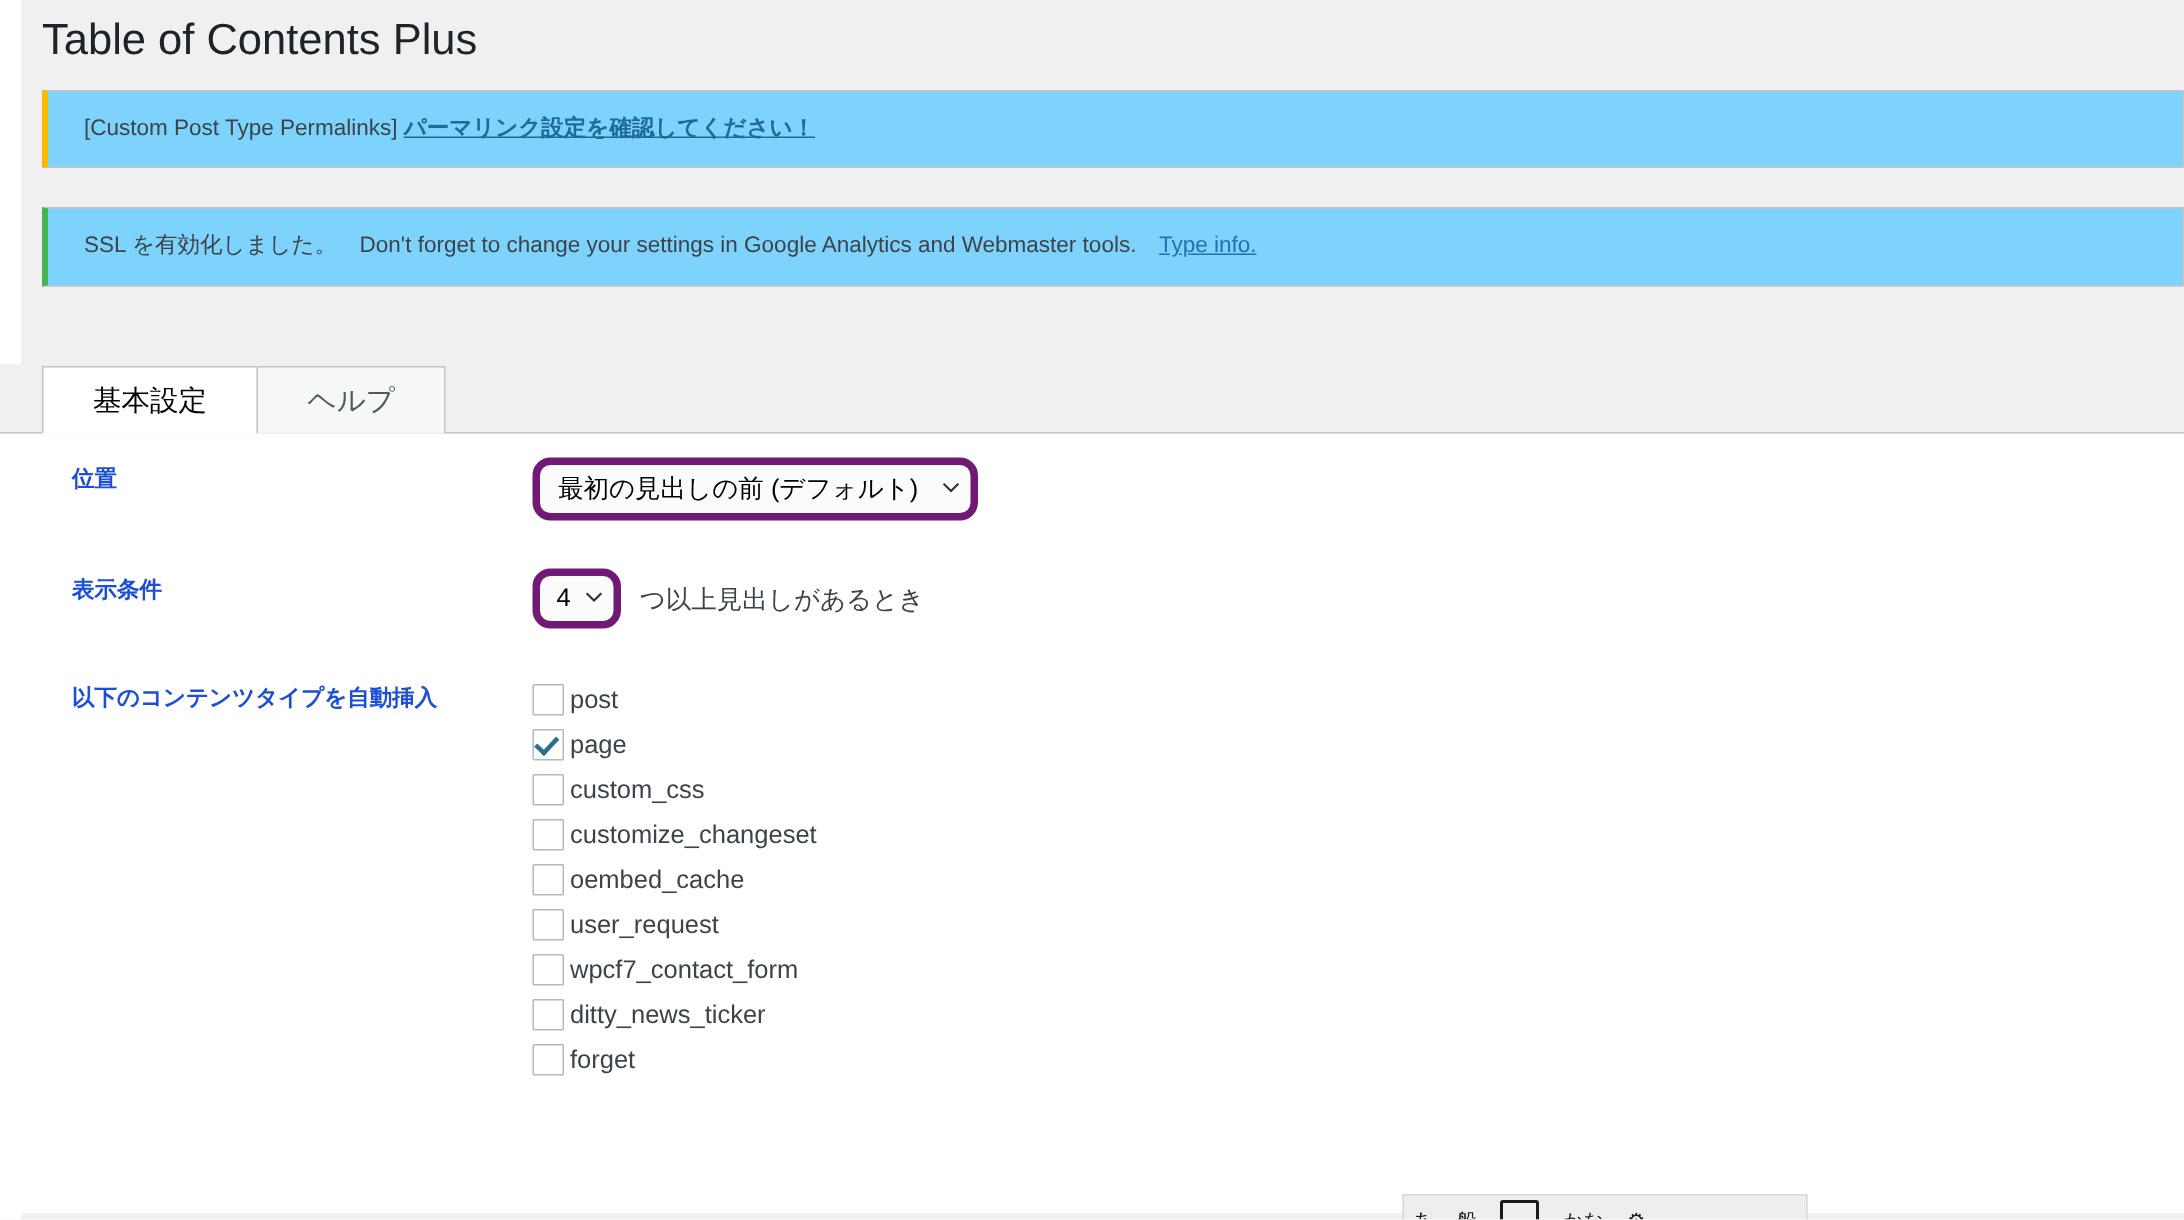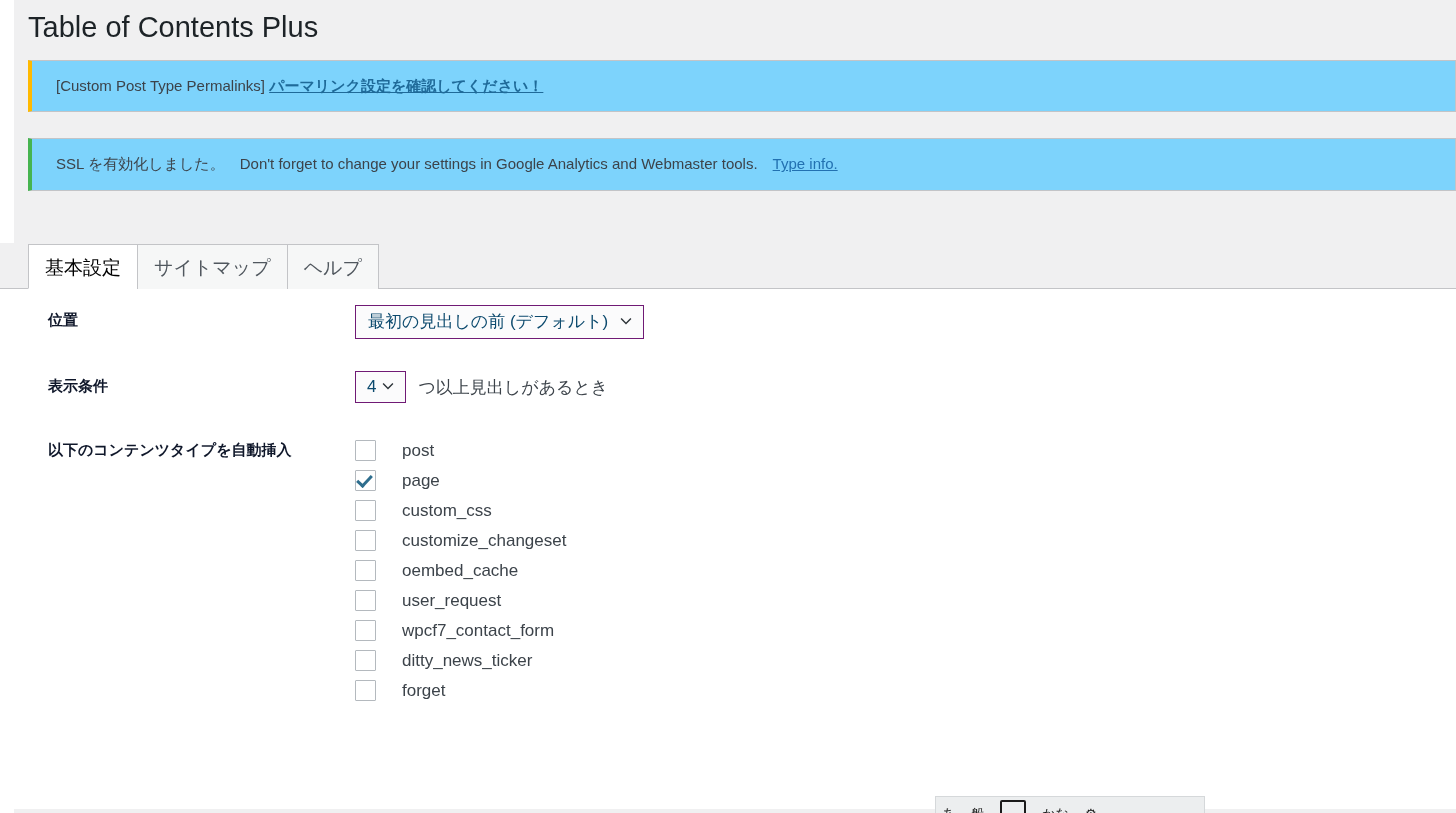--- a/index.html
+++ b/index.html
@@ -81,21 +81,21 @@
     padding-left: 28px;
     border-bottom: 1px solid #c3c4c7;
     height: 46px;
     box-sizing: border-box;
     display: flex;
     align-items: flex-end;
     background: #f0f0f1;
   }
   .tab {
     display: inline-block;
-    padding: 0 16px;
+    padding: 0 33px;
     height: 45px;
     line-height: 45px;
     font-size: 19px;
     color: #50575e;
     background: #f6f7f7;
     border: 1px solid #c3c4c7;
     border-bottom: none;
     margin-right: -1px;
     text-decoration: none;
     box-sizing: border-box;
@@ -119,39 +119,39 @@
     width: 100%;
     margin: 0;
   }
   table.form-table th {
     width: 345px;
     text-align: left;
     vertical-align: top;
     padding: 21px 10px 21px 48px;
     font-size: 15px;
     font-weight: 700;
-    color: #0f172a;
+    color: #1d4ed8;
     line-height: 1.35;
     box-sizing: border-box;
   }
   table.form-table td {
     vertical-align: top;
     padding: 16px 10px;
     font-size: 16px;
     color: #3c434a;
   }
 
   
   .wp-select {
     -webkit-appearance: none;
     appearance: none;
     background: #fbfbfc;
-    border: 1px solid #701a75;
-    border-radius: 0;
-    color: #0c4a6e;
+    border: 5px solid #701a75;
+    border-radius: 12px;
+    color: #000000;
     font-family: "Liberation Sans", "DejaVu Sans", sans-serif;
     font-size: 17px;
     line-height: 1.2;
     padding: 6px 34px 6px 12px;
     box-shadow: none;
     outline: none;
     position: relative;
   }
   .select-wrap {
     position: relative;
@@ -205,21 +205,21 @@
     position: absolute;
     left: 4px;
     top: 1px;
     width: 6px;
     height: 12px;
     border: solid #2e6e8e;
     border-width: 0 3px 3px 0;
     transform: rotate(43deg);
   }
   .cb-label {
-    margin-left: 26px;
+    margin-left: 4px;
     font-size: 17px;
     color: #3c434a;
     line-height: 1;
   }
 
   
   .ime-bar {
     position: absolute;
     left: 935px;
     top: 796px;
@@ -268,21 +268,20 @@
   <div class="notice-spacer-1"></div>
 
   <div class="notice notice-success">
     <p><span>SSL を有効化しました。　Don't forget to change your settings in Google Analytics and Webmaster tools.　</span><a href="#">Type info.</a></p>
   </div>
 
   <div class="notice-spacer-2"></div>
 
   <nav class="tab-bar">
     <a href="#" class="tab active">基本設定</a>
-    <a href="#" class="tab">サイトマップ</a>
     <a href="#" class="tab">ヘルプ</a>
   </nav>
 
   <div class="panel">
     <table class="form-table">
       <tbody>
         <tr>
           <th>位置</th>
           <td>
             <span class="select-wrap">

